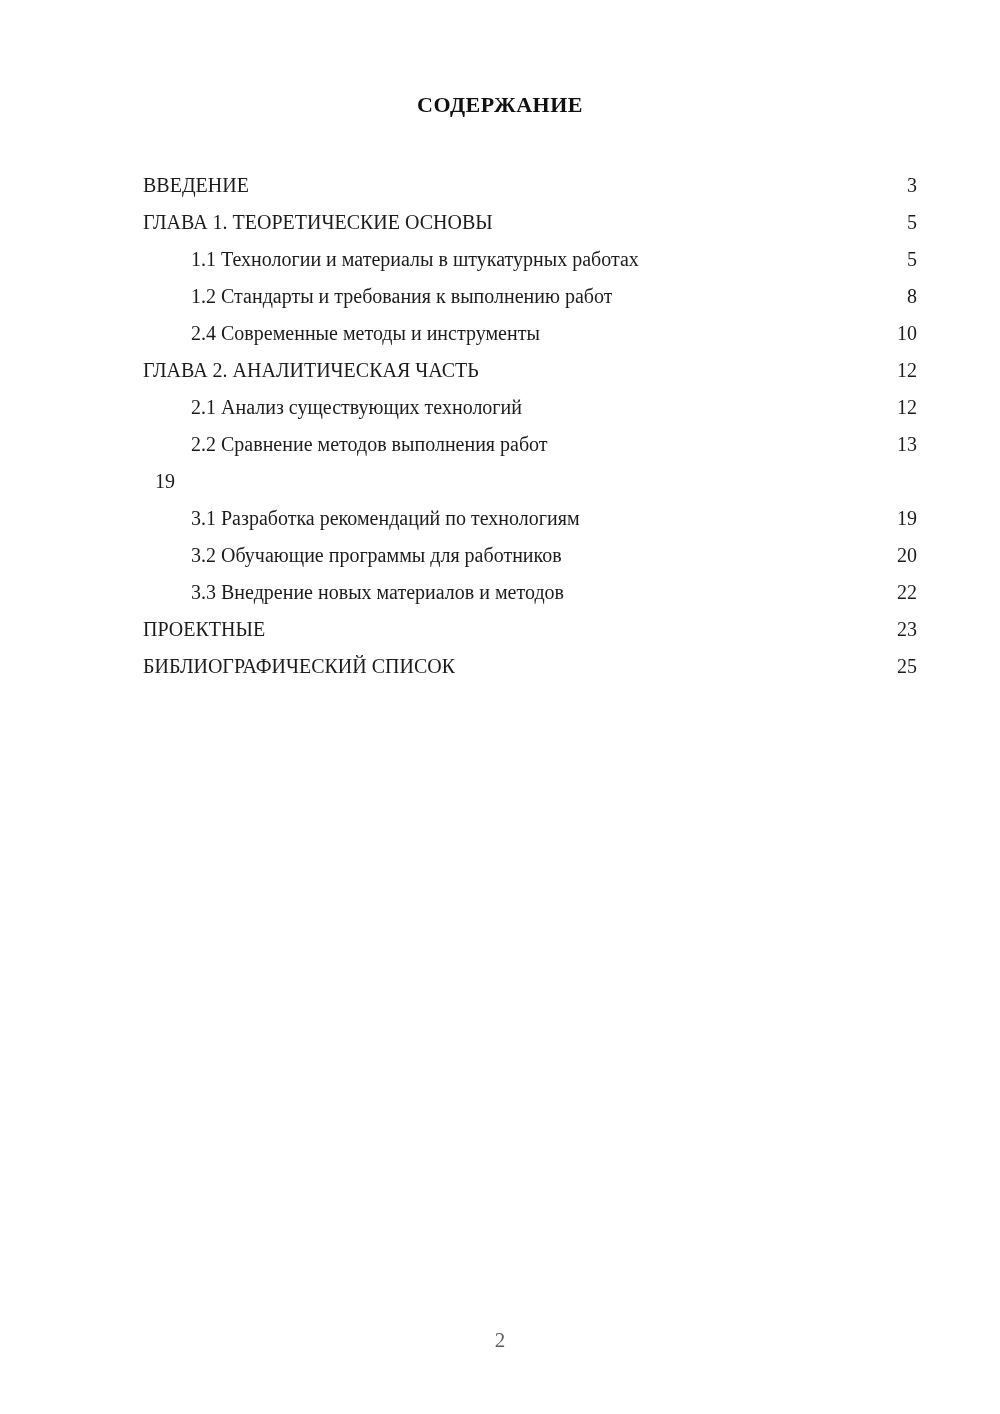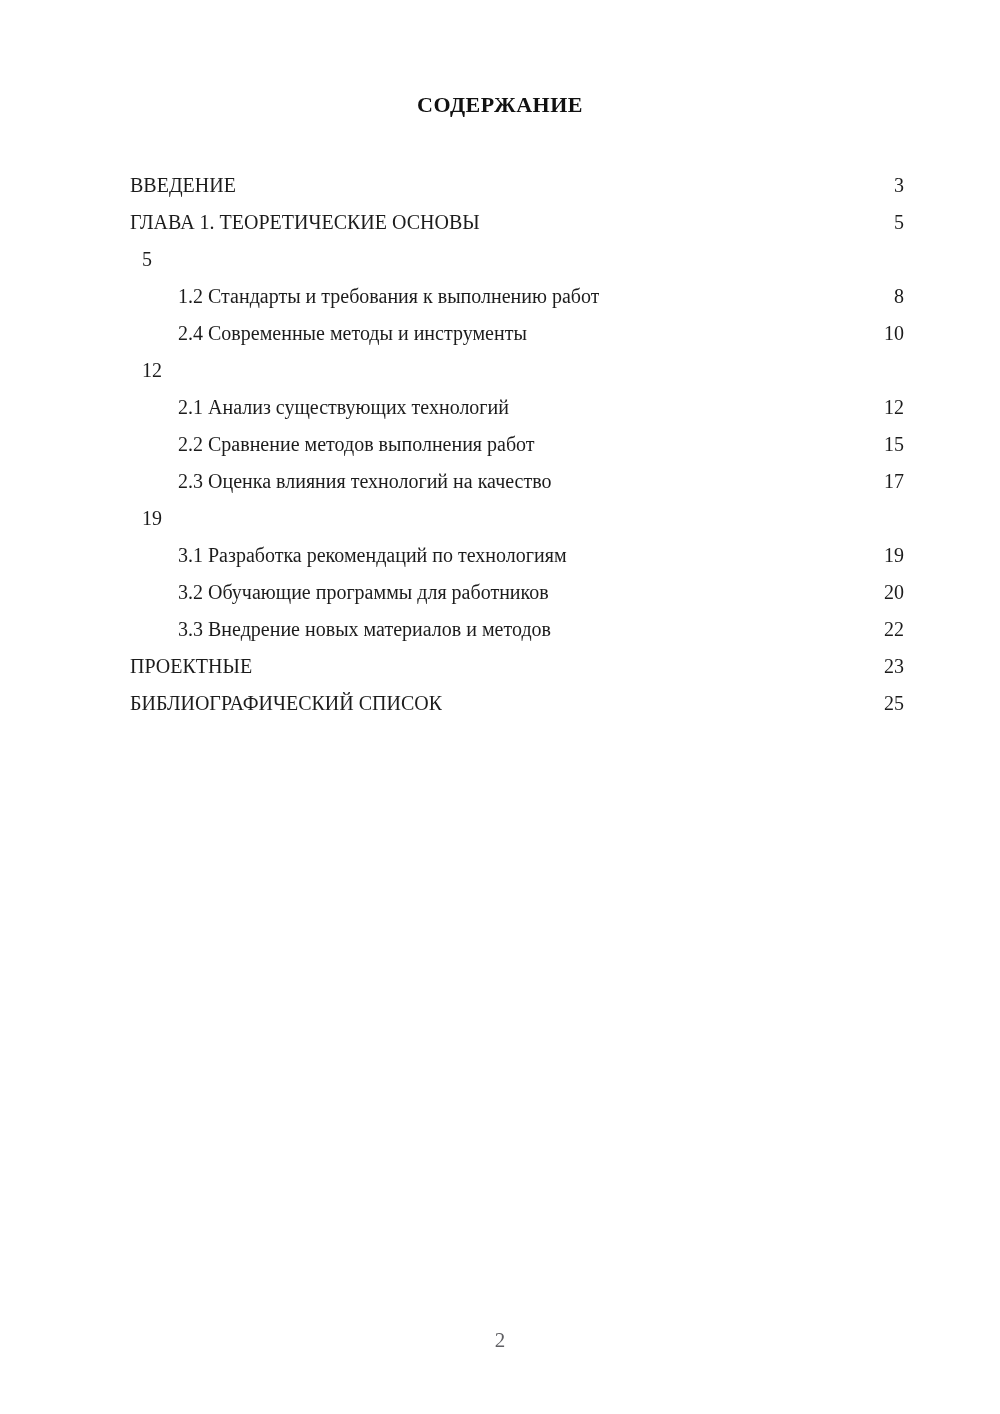--- a/index.html
+++ b/index.html
@@ -23,21 +23,21 @@
     width: 100%;
     text-align: center;
     font-size: 22px;
     font-weight: bold;
     letter-spacing: 0.5px;
     color: #111111;
   }
   .toc {
     position: absolute;
     top: 167px;
-    left: 130px;
+    left: 143px;
     width: 774px; 
   }
   .toc-row {
     display: flex;
     justify-content: space-between;
     align-items: baseline;
     height: 37px;
     font-size: 20px;
     line-height: 37px;
     white-space: nowrap;
@@ -71,44 +71,42 @@
   <div class="toc">
       <div class="toc-row level-0">
         <span class="toc-label">ВВЕДЕНИЕ</span>
         <span class="toc-page">3</span>
       </div>
       <div class="toc-row level-0">
         <span class="toc-label">ГЛАВА 1. ТЕОРЕТИЧЕСКИЕ ОСНОВЫ</span>
         <span class="toc-page">5</span>
       </div>
       <div class="toc-row level-1">
+        <span class="toc-label">1.1 Технологии и материалы в штукатурных работах</span>
         <span class="toc-page">5</span>
       </div>
       <div class="toc-row level-1">
         <span class="toc-label">1.2 Стандарты и требования к выполнению работ</span>
         <span class="toc-page">8</span>
       </div>
       <div class="toc-row level-1">
         <span class="toc-label">2.4 Современные методы и инструменты</span>
         <span class="toc-page">10</span>
       </div>
       <div class="toc-row level-0">
+        <span class="toc-label">ГЛАВА 2. АНАЛИТИЧЕСКАЯ ЧАСТЬ</span>
         <span class="toc-page">12</span>
       </div>
       <div class="toc-row level-1">
         <span class="toc-label">2.1 Анализ существующих технологий</span>
         <span class="toc-page">12</span>
       </div>
       <div class="toc-row level-1">
         <span class="toc-label">2.2 Сравнение методов выполнения работ</span>
-        <span class="toc-page">15</span>
-      </div>
-      <div class="toc-row level-1">
-        <span class="toc-label">2.3 Оценка влияния технологий на качество</span>
-        <span class="toc-page">17</span>
+        <span class="toc-page">13</span>
       </div>
       <div class="toc-row level-0">
         <span class="toc-page">19</span>
       </div>
       <div class="toc-row level-1">
         <span class="toc-label">3.1 Разработка рекомендаций по технологиям</span>
         <span class="toc-page">19</span>
       </div>
       <div class="toc-row level-1">
         <span class="toc-label">3.2 Обучающие программы для работников</span>

